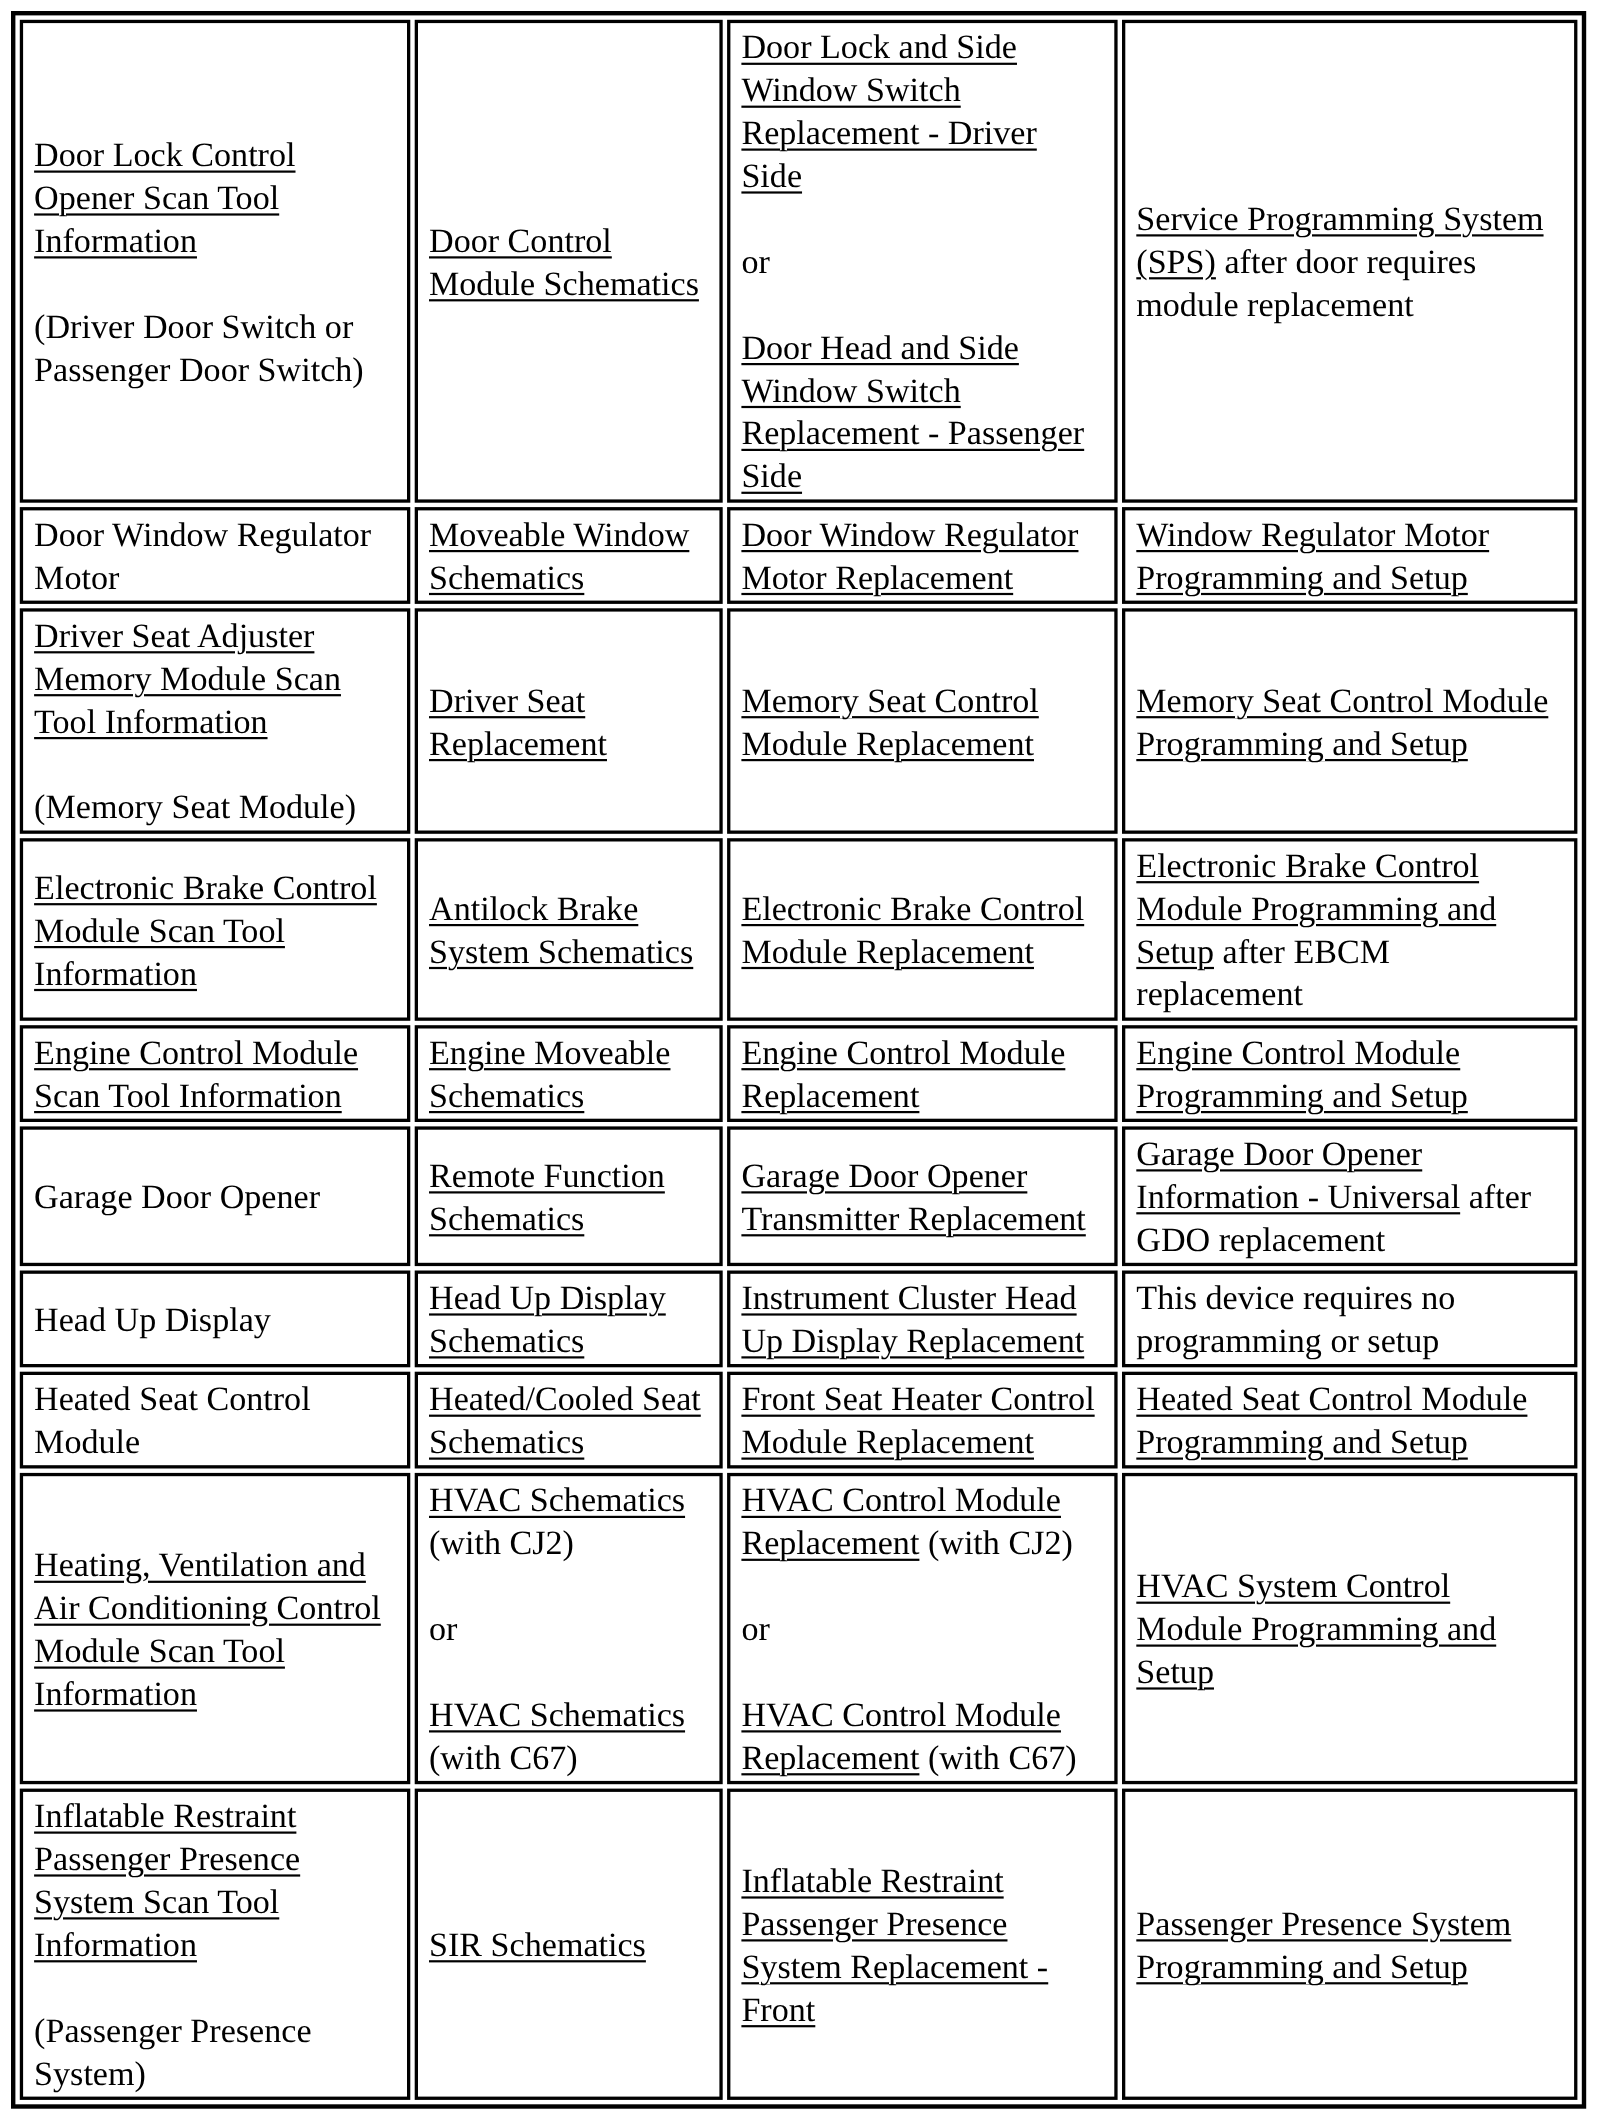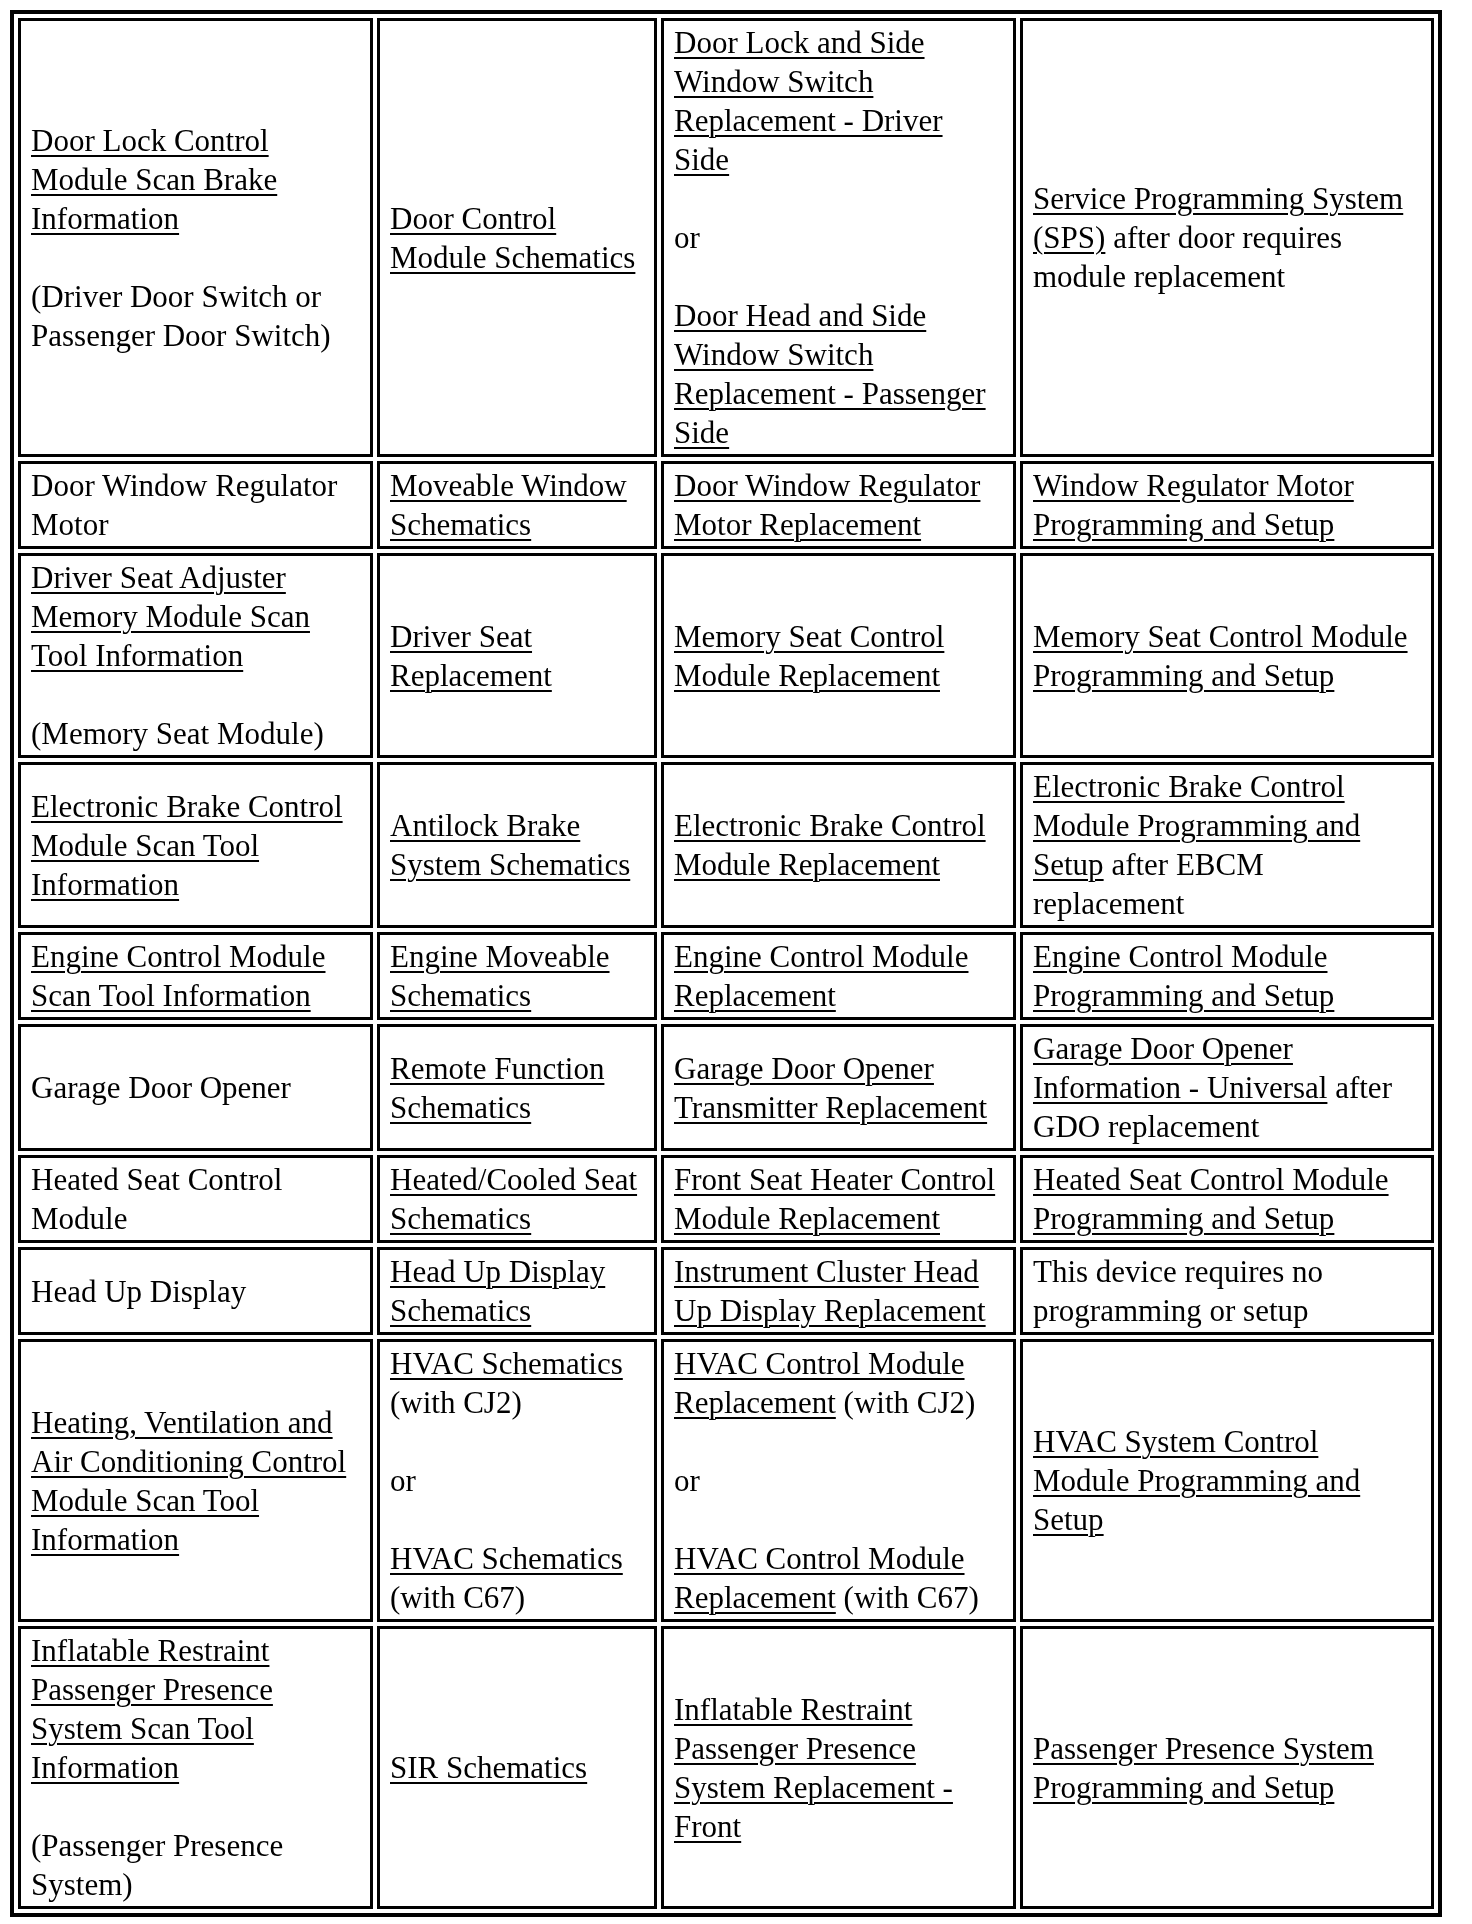--- a/index.html
+++ b/index.html
@@ -46,21 +46,21 @@
 <table class="svc">
   <colgroup>
     <col style="width:355px">
     <col style="width:280px">
     <col style="width:355px">
     <col style="width:414px">
   </colgroup>
   <tbody>
       <tr>
         <td>
-          <div class="par"><a class="doclink" href="#">Door Lock Control Module Scan Brake Information</a></div>
+          <div class="par"><a class="doclink" href="#">Door Lock Control Opener Scan Tool Information</a></div>
           <div class="par gap">&nbsp;</div>
           <div class="par"><span class="plain">(Driver Door Switch or Passenger Door Switch)</span></div>
         </td>
         <td>
           <div class="par"><a class="doclink" href="#">Door Control Module Schematics</a></div>
         </td>
         <td>
           <div class="par"><a class="doclink" href="#">Door Lock and Side Window Switch Replacement - Driver Side</a></div>
           <div class="par gap">&nbsp;</div>
           <div class="par"><span class="plain">or</span></div>
@@ -138,44 +138,44 @@
         </td>
         <td>
           <div class="par"><a class="doclink" href="#">Garage Door Opener Transmitter Replacement</a></div>
         </td>
         <td>
           <div class="par"><a class="doclink" href="#">Garage Door Opener Information - Universal</a><span class="plain"> after GDO replacement</span></div>
         </td>
       </tr>
       <tr>
         <td>
+          <div class="par"><span class="plain">Head Up Display</span></div>
+        </td>
+        <td>
+          <div class="par"><a class="doclink" href="#">Head Up Display Schematics</a></div>
+        </td>
+        <td>
+          <div class="par"><a class="doclink" href="#">Instrument Cluster Head Up Display Replacement</a></div>
+        </td>
+        <td>
+          <div class="par"><span class="plain">This device requires no programming or setup</span></div>
+        </td>
+      </tr>
+      <tr>
+        <td>
           <div class="par"><span class="plain">Heated Seat Control Module</span></div>
         </td>
         <td>
           <div class="par"><a class="doclink" href="#">Heated/Cooled Seat Schematics</a></div>
         </td>
         <td>
           <div class="par"><a class="doclink" href="#">Front Seat Heater Control Module Replacement</a></div>
         </td>
         <td>
           <div class="par"><a class="doclink" href="#">Heated Seat Control Module Programming and Setup</a></div>
-        </td>
-      </tr>
-      <tr>
-        <td>
-          <div class="par"><span class="plain">Head Up Display</span></div>
-        </td>
-        <td>
-          <div class="par"><a class="doclink" href="#">Head Up Display Schematics</a></div>
-        </td>
-        <td>
-          <div class="par"><a class="doclink" href="#">Instrument Cluster Head Up Display Replacement</a></div>
-        </td>
-        <td>
-          <div class="par"><span class="plain">This device requires no programming or setup</span></div>
         </td>
       </tr>
       <tr>
         <td>
           <div class="par"><a class="doclink" href="#">Heating, Ventilation and Air Conditioning Control Module Scan Tool Information</a></div>
         </td>
         <td>
           <div class="par"><a class="doclink" href="#">HVAC Schematics</a><span class="plain"> (with CJ2)</span></div>
           <div class="par gap">&nbsp;</div>
           <div class="par"><span class="plain">or</span></div>

